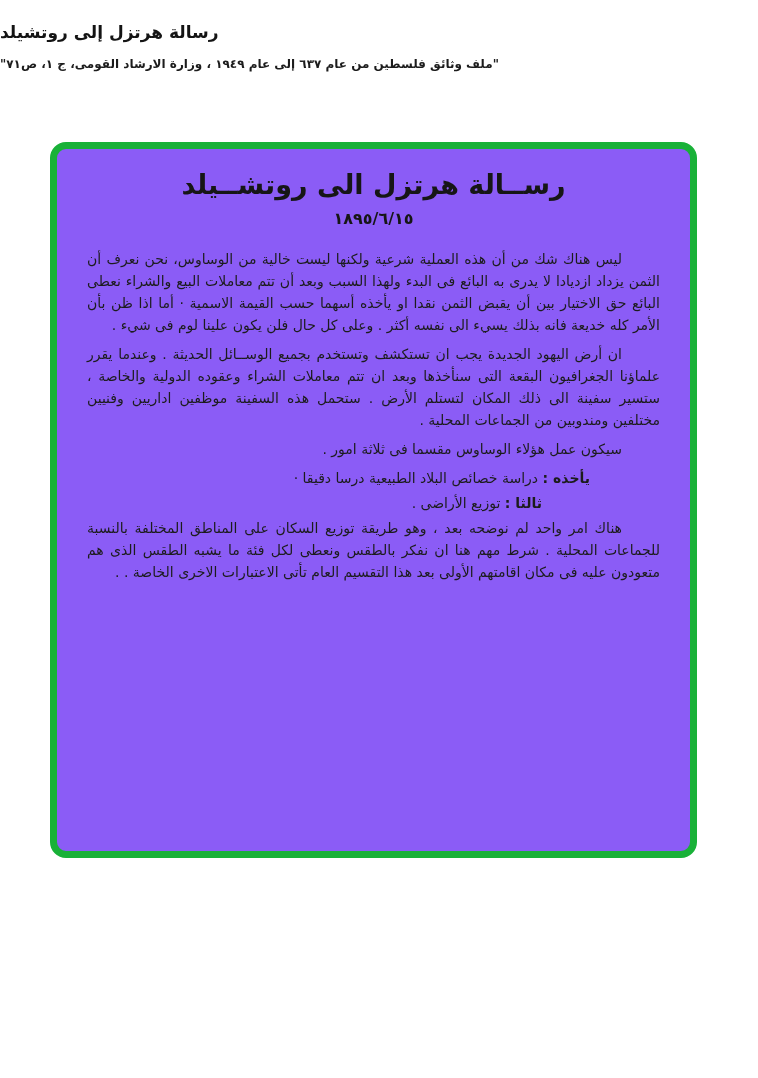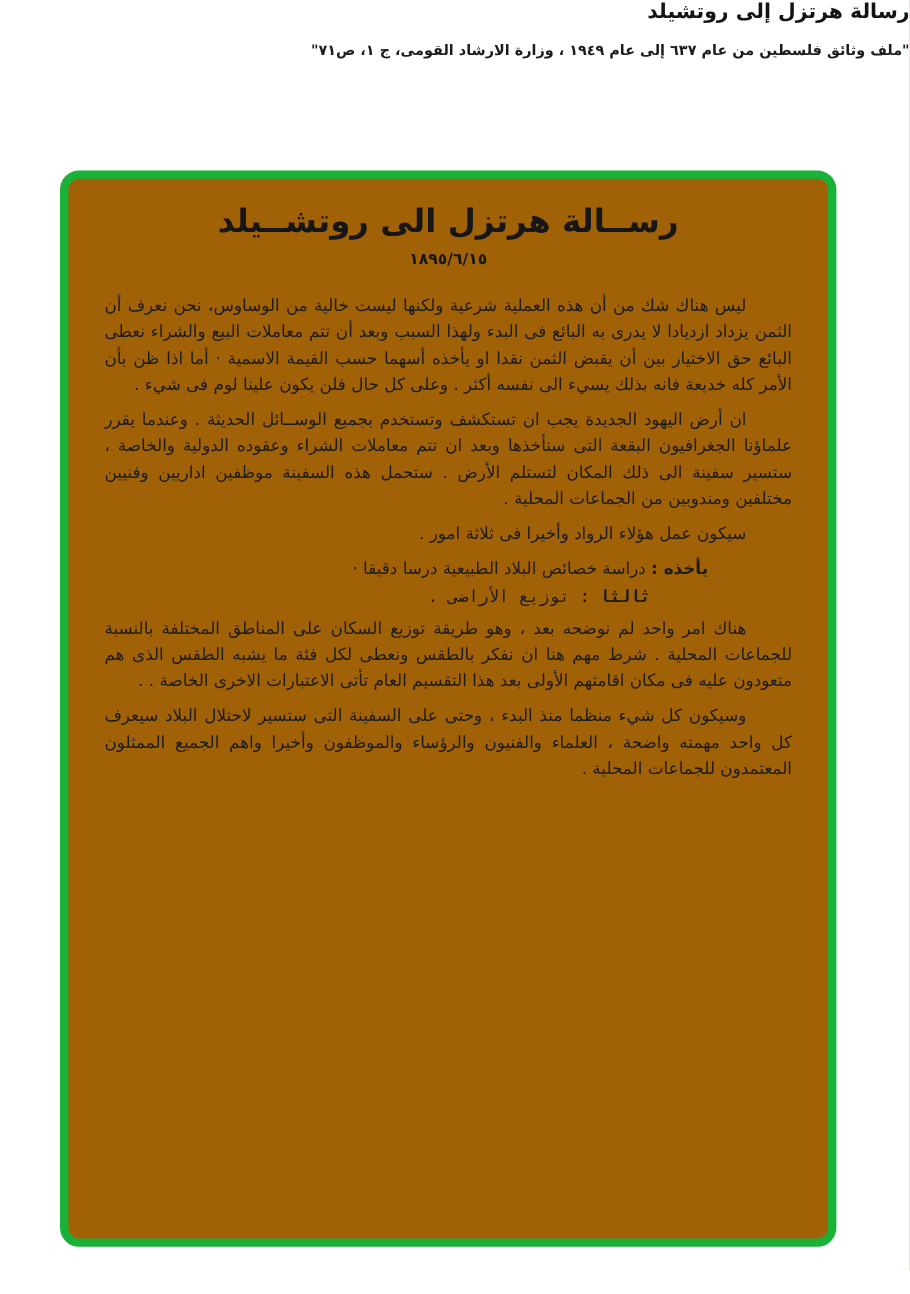--- a/index.html
+++ b/index.html
@@ -10,58 +10,59 @@
   body {
     width: 758px;
     height: 1078px;
     position: relative;
     font-family: "DejaVu Sans", sans-serif;
     color: #1a1a1a;
     overflow: hidden;
   }
   .page-header {
     direction: rtl;
-    text-align: right;
+    text-align: left;
+    padding-top: 22px;
   }
   .page-title {
     font-size: 17px;
     font-weight: bold;
     margin: 0;
     color: #141414;
   }
   .source-line {
     font-size: 12px;
     font-weight: bold;
     margin-top: 15px;
     color: #1c1c1c;
   }
   .letter-box {
     position: absolute;
     left: 50px;
     top: 142px;
     width: 647px;
-    height: 897px;
+    height: 716px;
     box-sizing: border-box;
     border: 7px solid #19b138;
     border-radius: 16px;
     padding: 10px 30px 0 30px;
     direction: rtl;
     overflow: hidden;
-    background: #a16207;
+    background: #8b5cf6;
   }
   .letter-title {
     text-align: center;
     font-size: 27px;
     font-weight: bold;
     margin: 10px 0 0 0;
     color: #161616;
   }
   .letter-date {
     text-align: center;
-    font-size: 13px;
+    font-size: 16px;
     font-weight: bold;
     margin-top: 9px;
     letter-spacing: 1px;
     color: #161616;
   }
   .letter-body {
     margin-top: 20px;
     font-size: 14px;
     line-height: 22px;
     text-align: justify;
@@ -71,41 +72,40 @@
     margin: 0 0 7px 0;
     text-indent: 38px; 
   }
   .letter-body p.list-line {
     text-indent: 0;
     margin-bottom: 3px;
     text-align: right;
   }
   .list-line.item-0 { margin-right: 70px; }
   .list-line.item-1 { margin-right: 118px; }
-  .list-line.item-2 { margin-right: 118px; font-family: Liberation Mono, monospace; }
+  .list-line.item-2 { margin-right: 118px; }
   .list-label { font-weight: bold; }
   .division-intro { text-indent: 38px; }
 </style>
 </head>
 <body>
 
 <div class="page-header">
   <div class="page-title">رسالة هرتزل إلى روتشيلد</div>
   <div class="source-line">"ملف وثائق فلسطين من عام ٦٣٧ إلى عام ١٩٤٩ ، وزارة الارشاد القومى، ج ١، ص٧١"</div>
 </div>
 
 <div class="letter-box" style="border-color: rgb(25, 177, 56);">
   <div class="letter-title">رســالة هرتزل الى روتشــيلد</div>
   <div class="letter-date">١٨٩٥/٦/١٥</div>
 
   <div class="letter-body">
     <p>ليس هناك شك من أن هذه العملية شرعية ولكنها ليست خالية من الوساوس، نحن نعرف أن الثمن يزداد ازديادا لا يدرى به البائع فى البدء ولهذا السبب وبعد أن تتم معاملات البيع والشراء نعطى البائع حق الاختيار بين أن يقبض الثمن نقدا او يأخذه أسهما حسب القيمة الاسمية · أما اذا ظن بأن الأمر كله خديعة فانه بذلك يسيء الى نفسه أكثر . وعلى كل حال فلن يكون علينا لوم فى شيء .</p>
     <p>ان أرض اليهود الجديدة يجب ان تستكشف وتستخدم بجميع الوســائل الحديثة . وعندما يقرر علماؤنا الجغرافيون البقعة التى سنأخذها وبعد ان تتم معاملات الشراء وعقوده الدولية والخاصة ، ستسير سفينة الى ذلك المكان لتستلم الأرض . ستحمل هذه السفينة موظفين اداريين وفنيين مختلفين ومندوبين من الجماعات المحلية .</p>
 
-    <p class="division-intro">سيكون عمل هؤلاء الرواد وأخيرا فى ثلاثة امور .</p>
+    <p class="division-intro">سيكون عمل هؤلاء الوساوس مقسما فى ثلاثة امور .</p>
 
     <p class="list-line item-0"><span class="list-label">يأخذه :</span> <span>دراسة خصائص البلاد الطبيعية درسا دقيقا ·</span></p>
     <p class="list-line item-2"><span class="list-label">ثالثا :</span> <span>توزيع الأراضى .</span></p>
 
     <p>هناك امر واحد لم نوضحه بعد ، وهو طريقة توزيع السكان على المناطق المختلفة بالنسبة للجماعات المحلية . شرط مهم هنا ان نفكر بالطقس ونعطى لكل فئة ما يشبه الطقس الذى هم متعودون عليه فى مكان اقامتهم الأولى بعد هذا التقسيم العام تأتى الاعتبارات الاخرى الخاصة . .</p>
-    <p>وسيكون كل شيء منظما منذ البدء ، وحتى على السفينة التى ستسير لاحتلال البلاد سيعرف كل واحد مهمته واضحة ، العلماء والفنيون والرؤساء والموظفون وأخيرا واهم الجميع الممثلون المعتمدون للجماعات المحلية .</p>
   </div>
 </div>
 
 </body></html>

